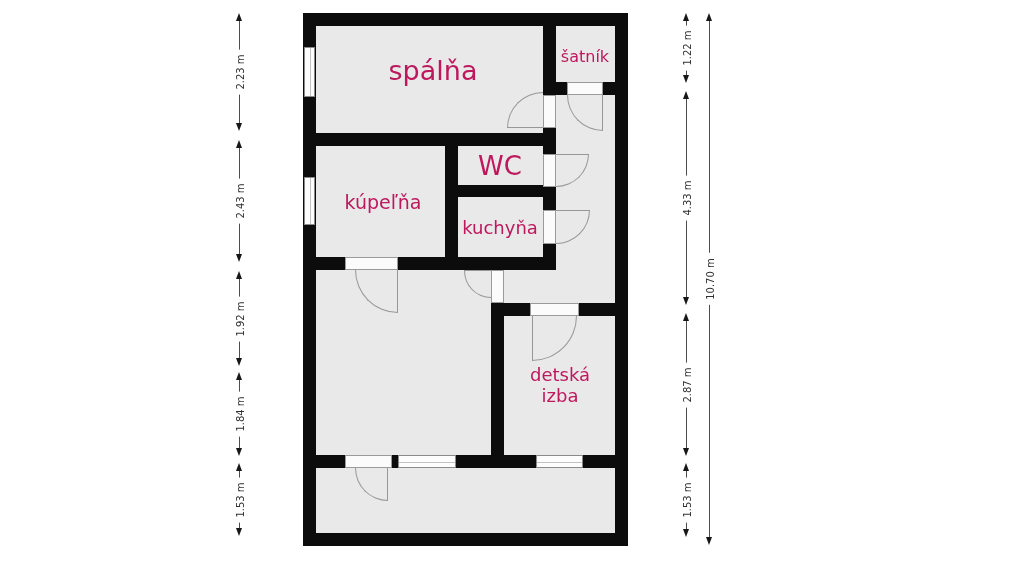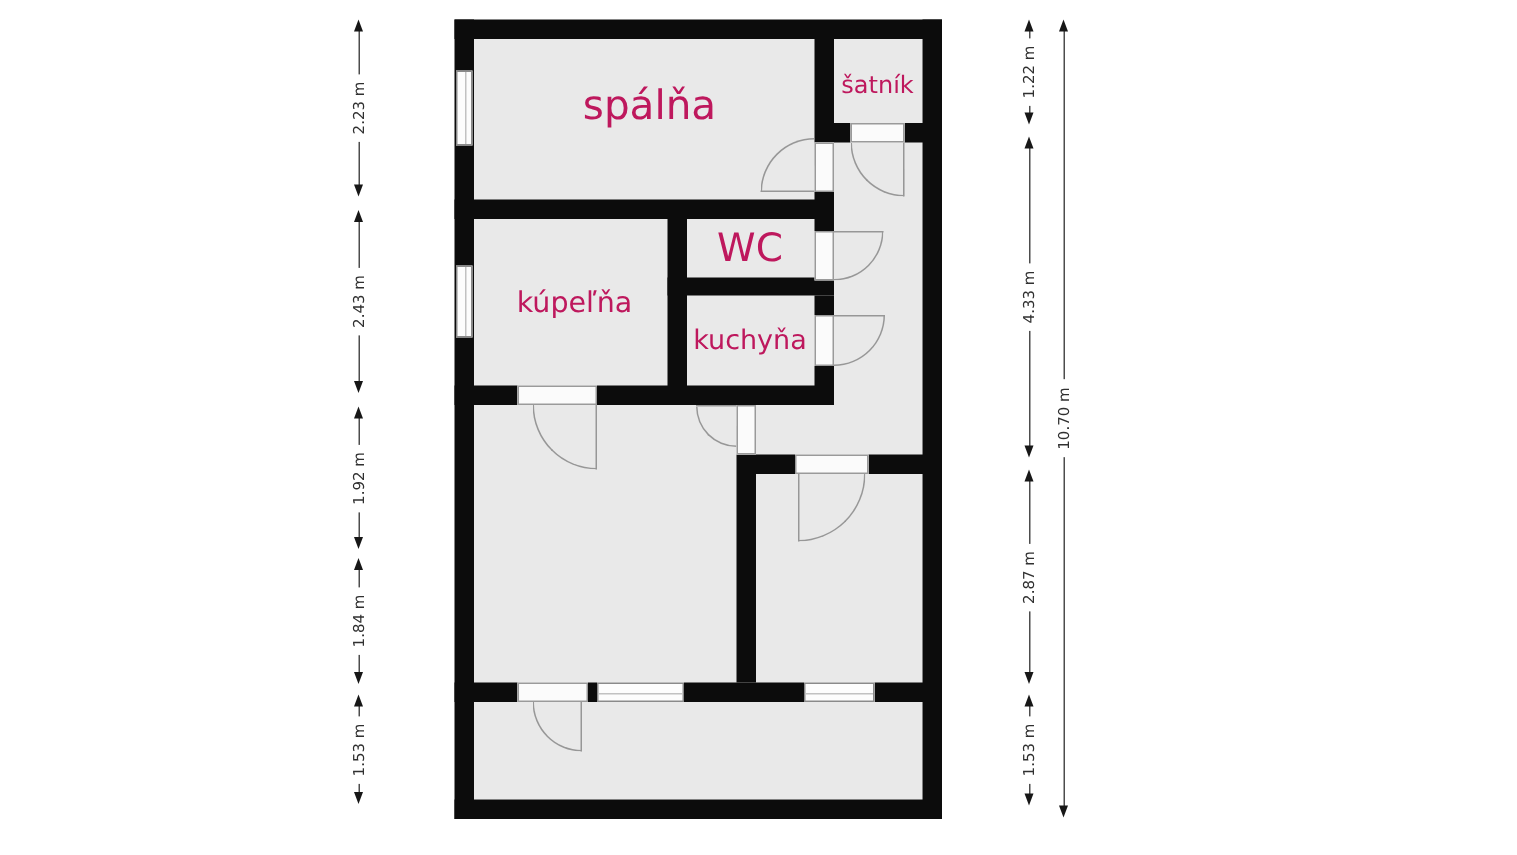--- a/index.html
+++ b/index.html
@@ -104,20 +104,21 @@
     <div class="leaf" style="left:229px;top:303px;width:1px;height:45px"></div>
 
     <div class="arc arc-bl" style="left:52px;top:455px;width:33px;height:33px"></div>
     <div class="leaf" style="left:84px;top:455px;width:1px;height:33px"></div>
 
     <div class="room-label" style="left:130px;top:58px;font-size:27px">spálňa</div>
     <div class="room-label" style="left:282px;top:44px;font-size:16px">šatník</div>
     <div class="room-label" style="left:197px;top:154px;font-size:26px">WC</div>
     <div class="room-label" style="left:80px;top:190px;font-size:19px">kúpeľňa</div>
     <div class="room-label" style="left:197px;top:215px;font-size:18px">kuchyňa</div>
+    <div class="room-label" style="left:257px;top:373px;font-size:18px;white-space:normal;width:70px">detská izba</div>
   </div>
 
   <div class="dim" style="left:232px;top:13px;height:118px">
     <div class="dim-line"></div>
     <div class="dim-arrow-t"></div>
     <div class="dim-arrow-b"></div>
     <div class="dim-label">2.23 m</div>
   </div>
   <div class="dim" style="left:232px;top:140px;height:122px">
     <div class="dim-line"></div>

